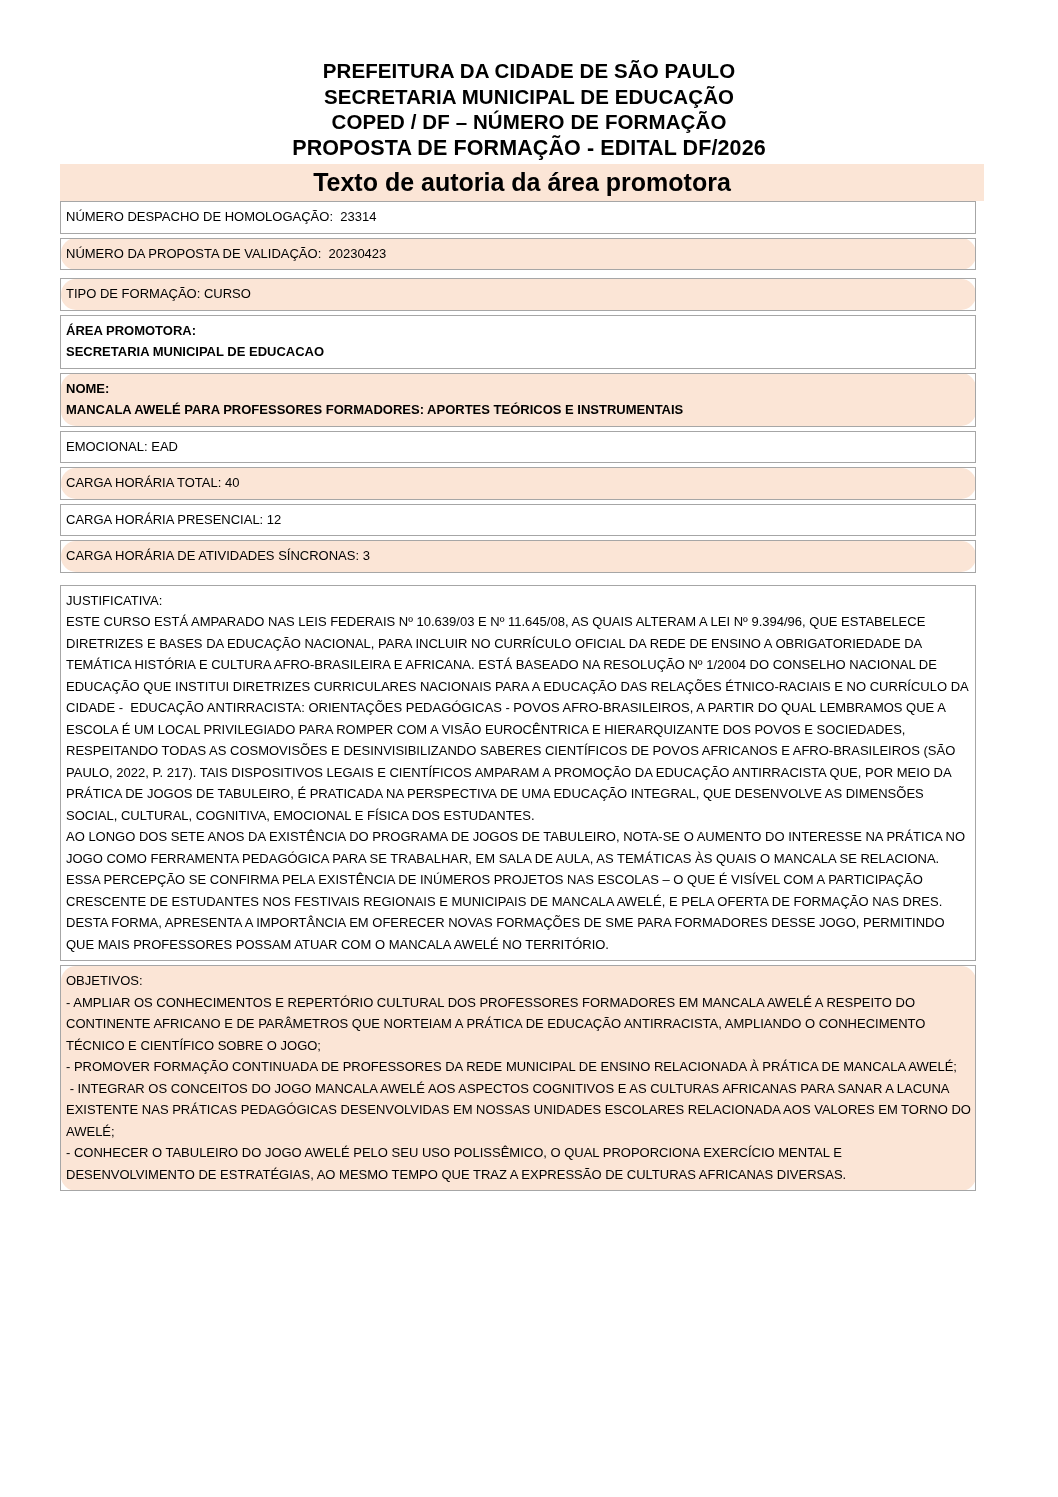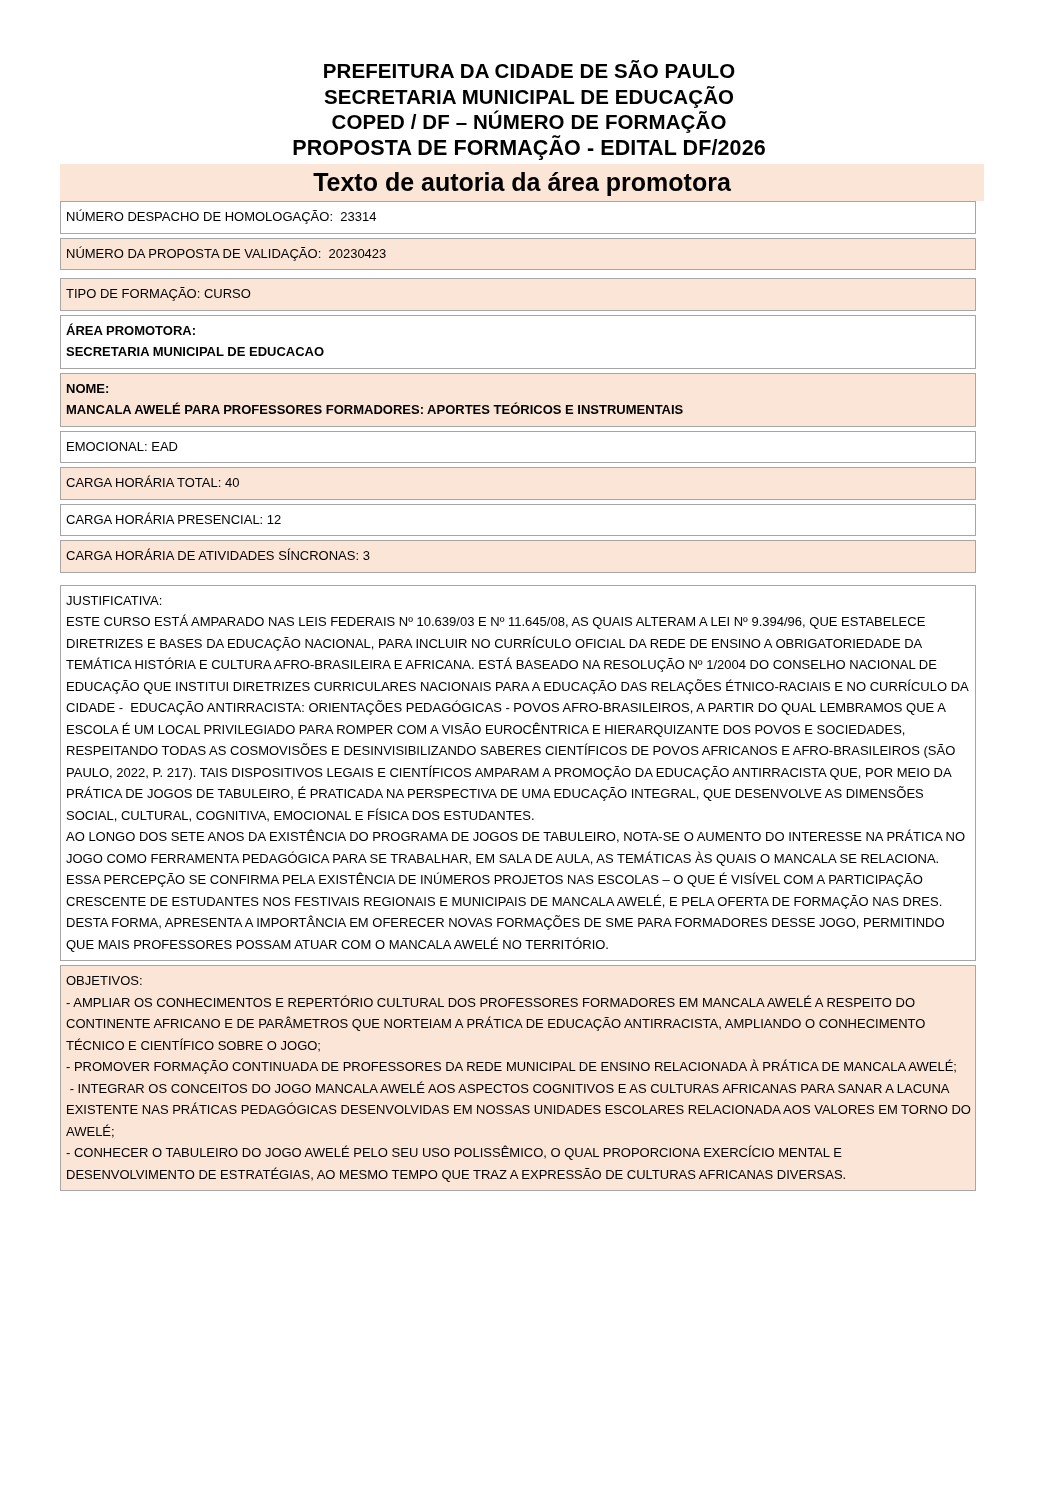--- a/index.html
+++ b/index.html
@@ -64,21 +64,21 @@
     table-layout: fixed;
   }
   .tbl td.cell {
     border: 1px solid #a6a6a6;
     padding: 4px 4px 5px 5px;
     vertical-align: top;
     font-size: 13px;
     line-height: 21.5px;
     background: #ffffff;
   }
-  .tbl tr.peach td.cell { background: #fbe5d6; }
+  .tbl tr.peach td.cell { background: #fbe5d6; border-radius: 15px; }
   .tbl tr.spacer td {
     border: none;
     height: 4px;
     padding: 0;
     background: #ffffff;
     font-size: 0;
     line-height: 0;
   }
   .cell.bold, .cell.bold .line { font-weight: bold; }
 

